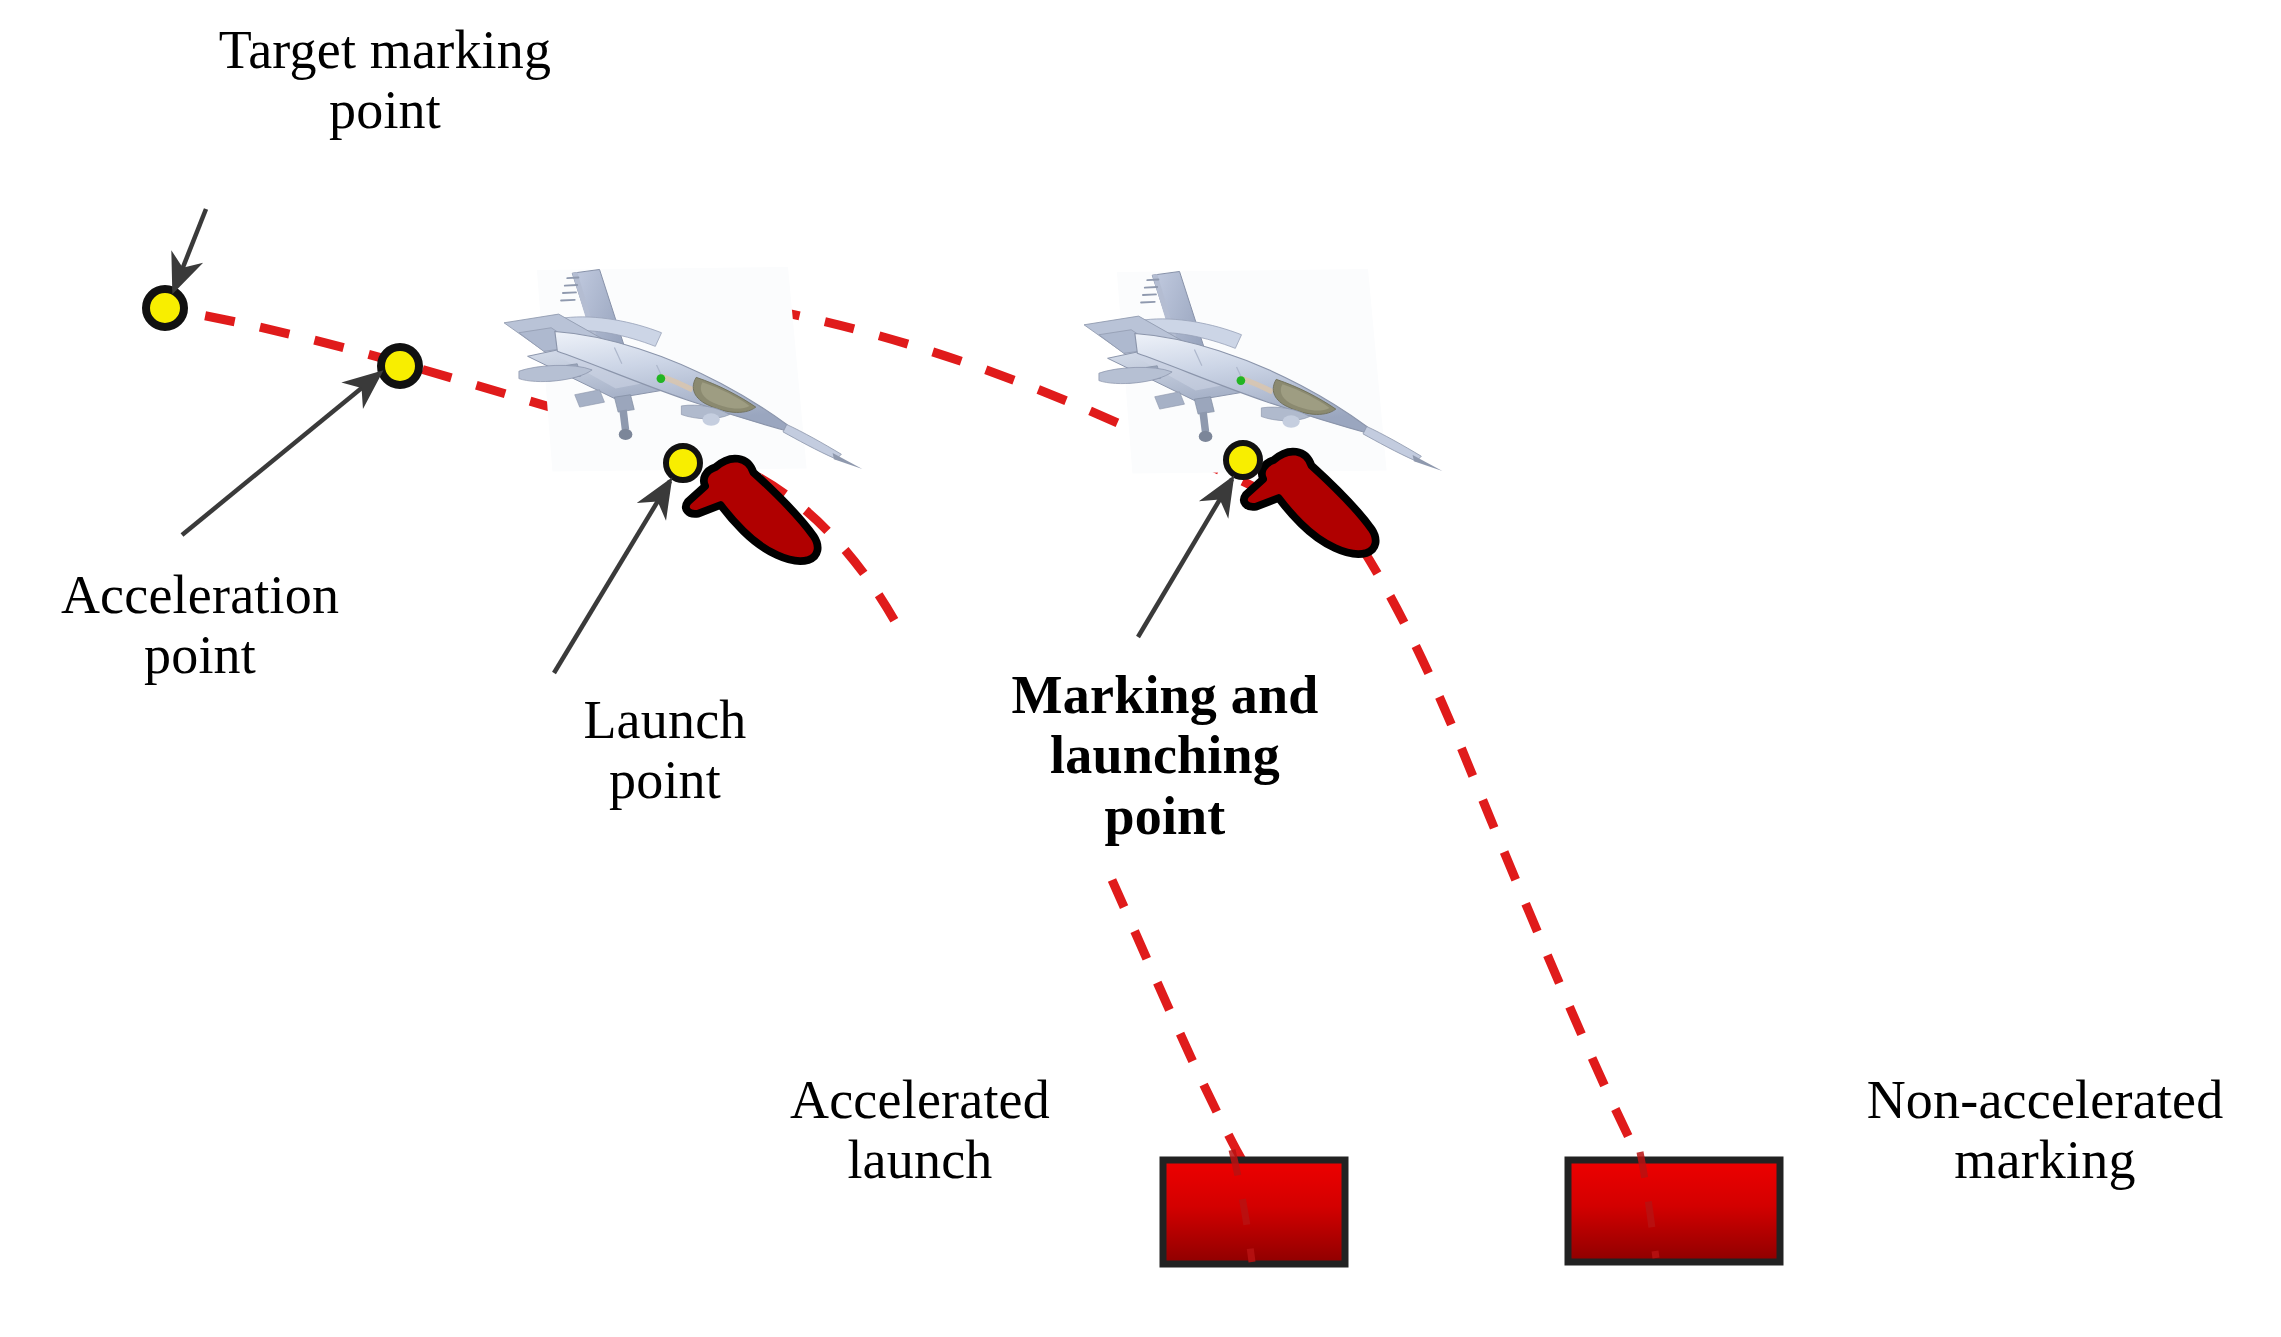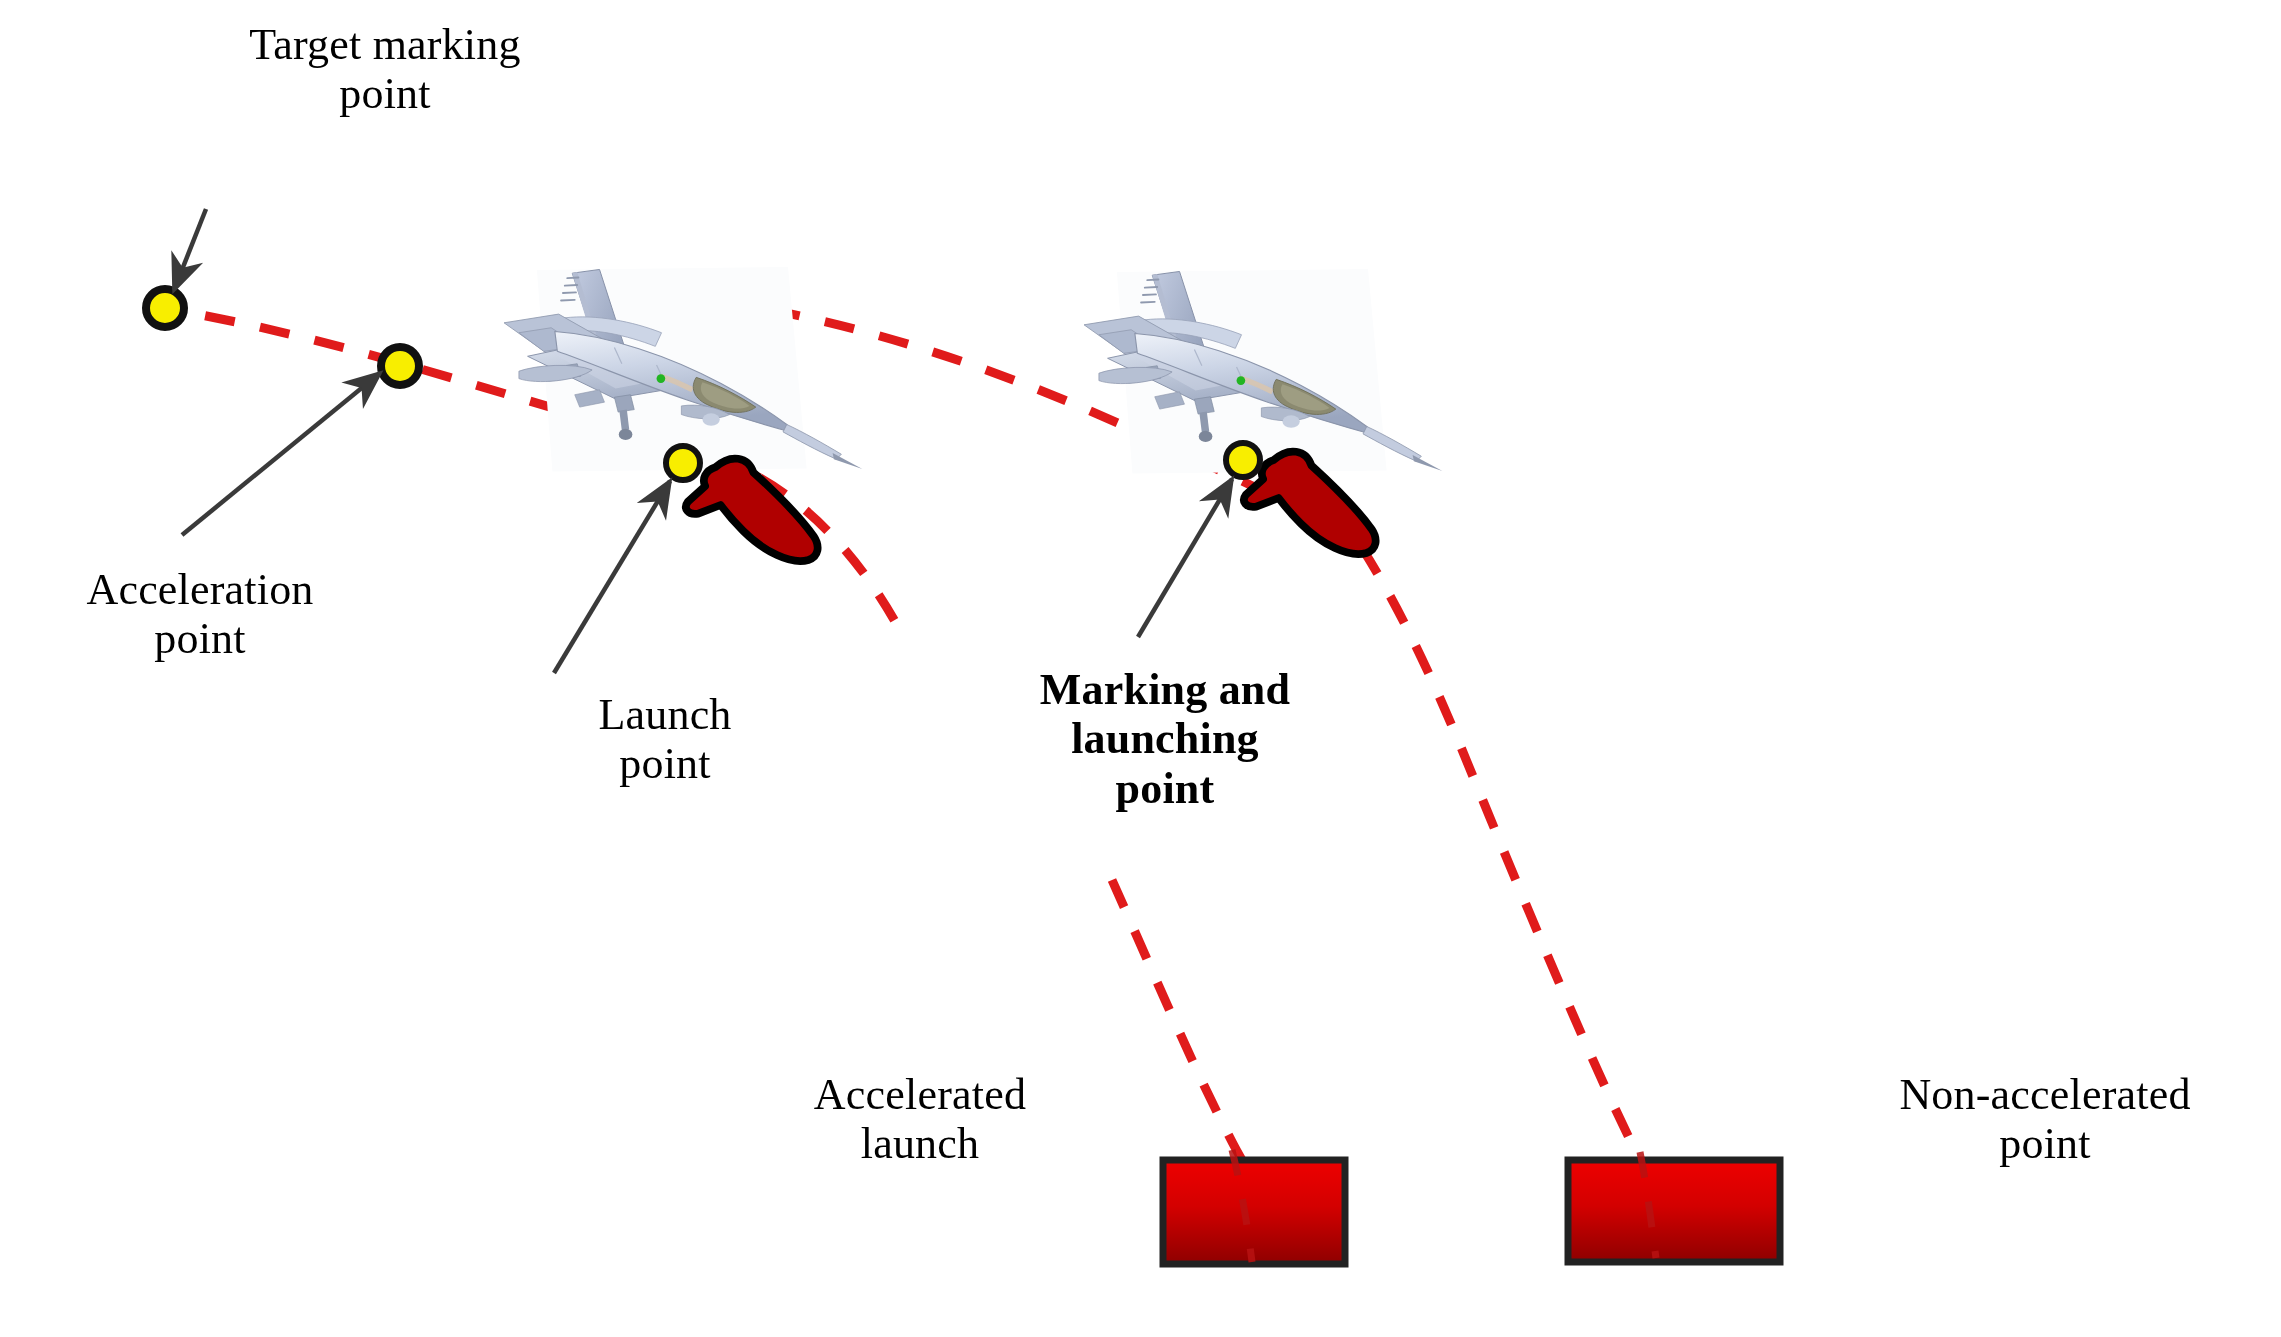--- a/index.html
+++ b/index.html
@@ -22,21 +22,21 @@
     position: absolute;
     left: 0;
     top: 0;
     width: 2281px;
     height: 1337px;
   }
   .label {
     position: absolute;
     color: #000000;
     font-family: "Liberation Serif", "DejaVu Serif", serif;
-    font-size: 44px;
+    font-size: 54px;
     line-height: 1.12;
     text-align: center;
     white-space: pre-line;
     letter-spacing: 0.2px;
   }
   .lbl-target-marking { left: 150px; top: 20px; width: 470px; }
   .lbl-acceleration   { left: 10px;  top: 565px; width: 380px; }
   .lbl-launch         { left: 500px; top: 690px; width: 330px; }
   .lbl-marking-launch { left: 950px; top: 665px; width: 430px; font-weight: bold; }
   .lbl-accelerated    { left: 720px; top: 1070px; width: 400px; }
@@ -197,15 +197,15 @@
 point</div>
 
   <div class="label lbl-marking-launch">Marking and
 launching
 point</div>
 
   <div class="label lbl-accelerated">Accelerated
 launch</div>
 
   <div class="label lbl-nonaccelerated">Non-accelerated
-point</div>
+marking</div>
 
 </div>
 
 </body></html>

